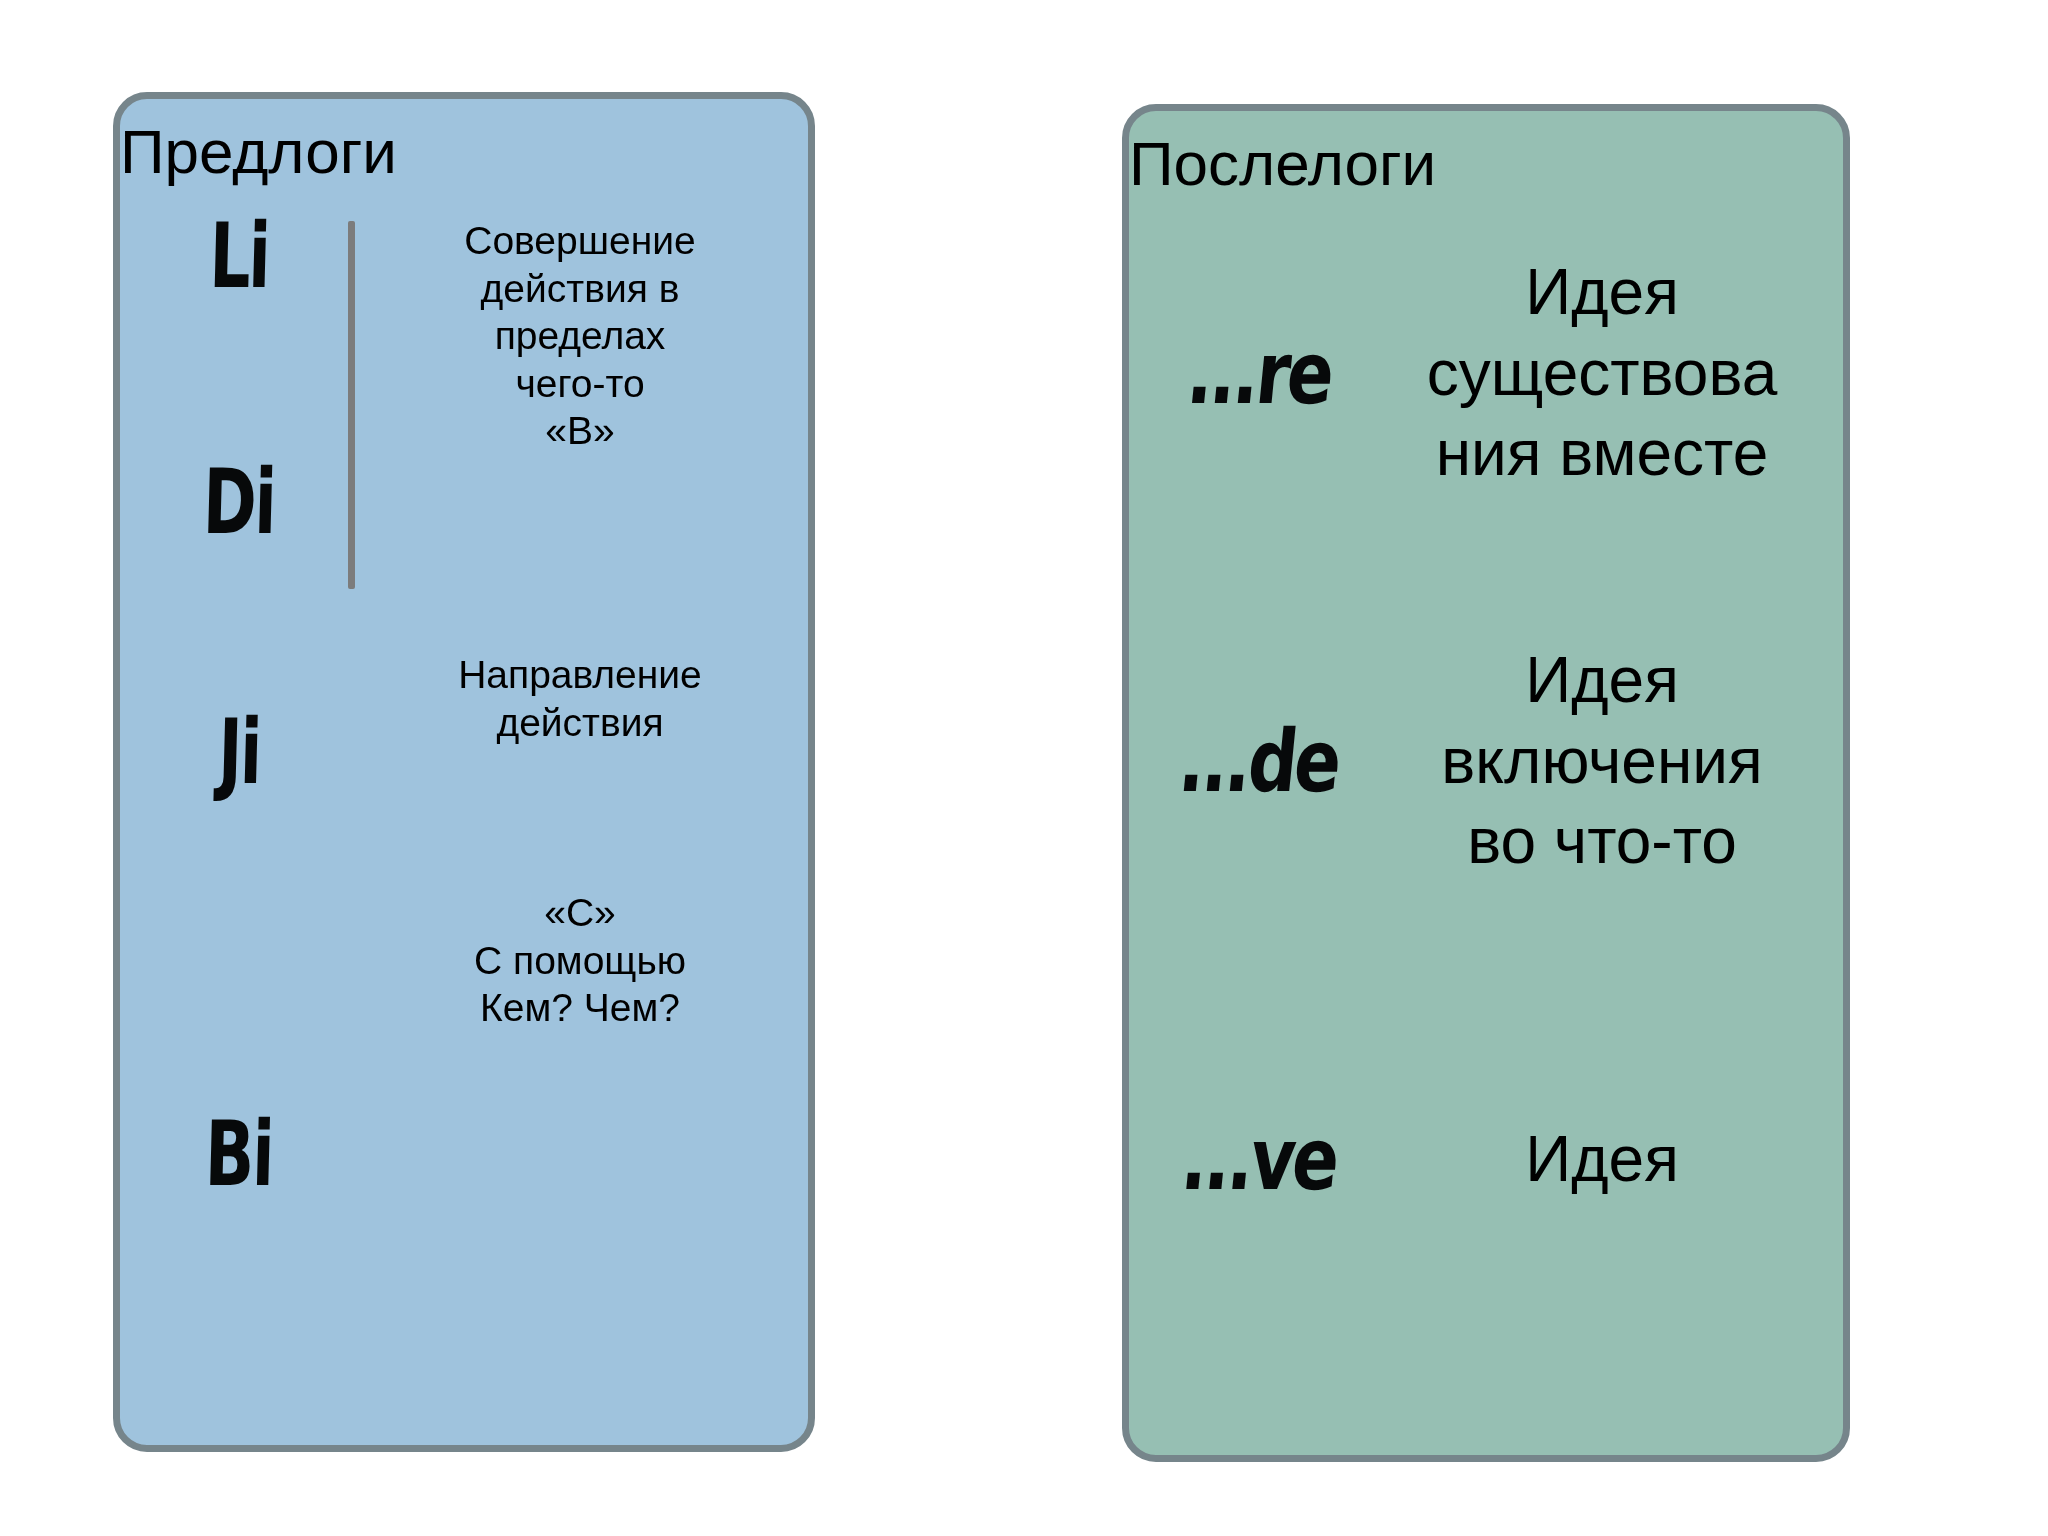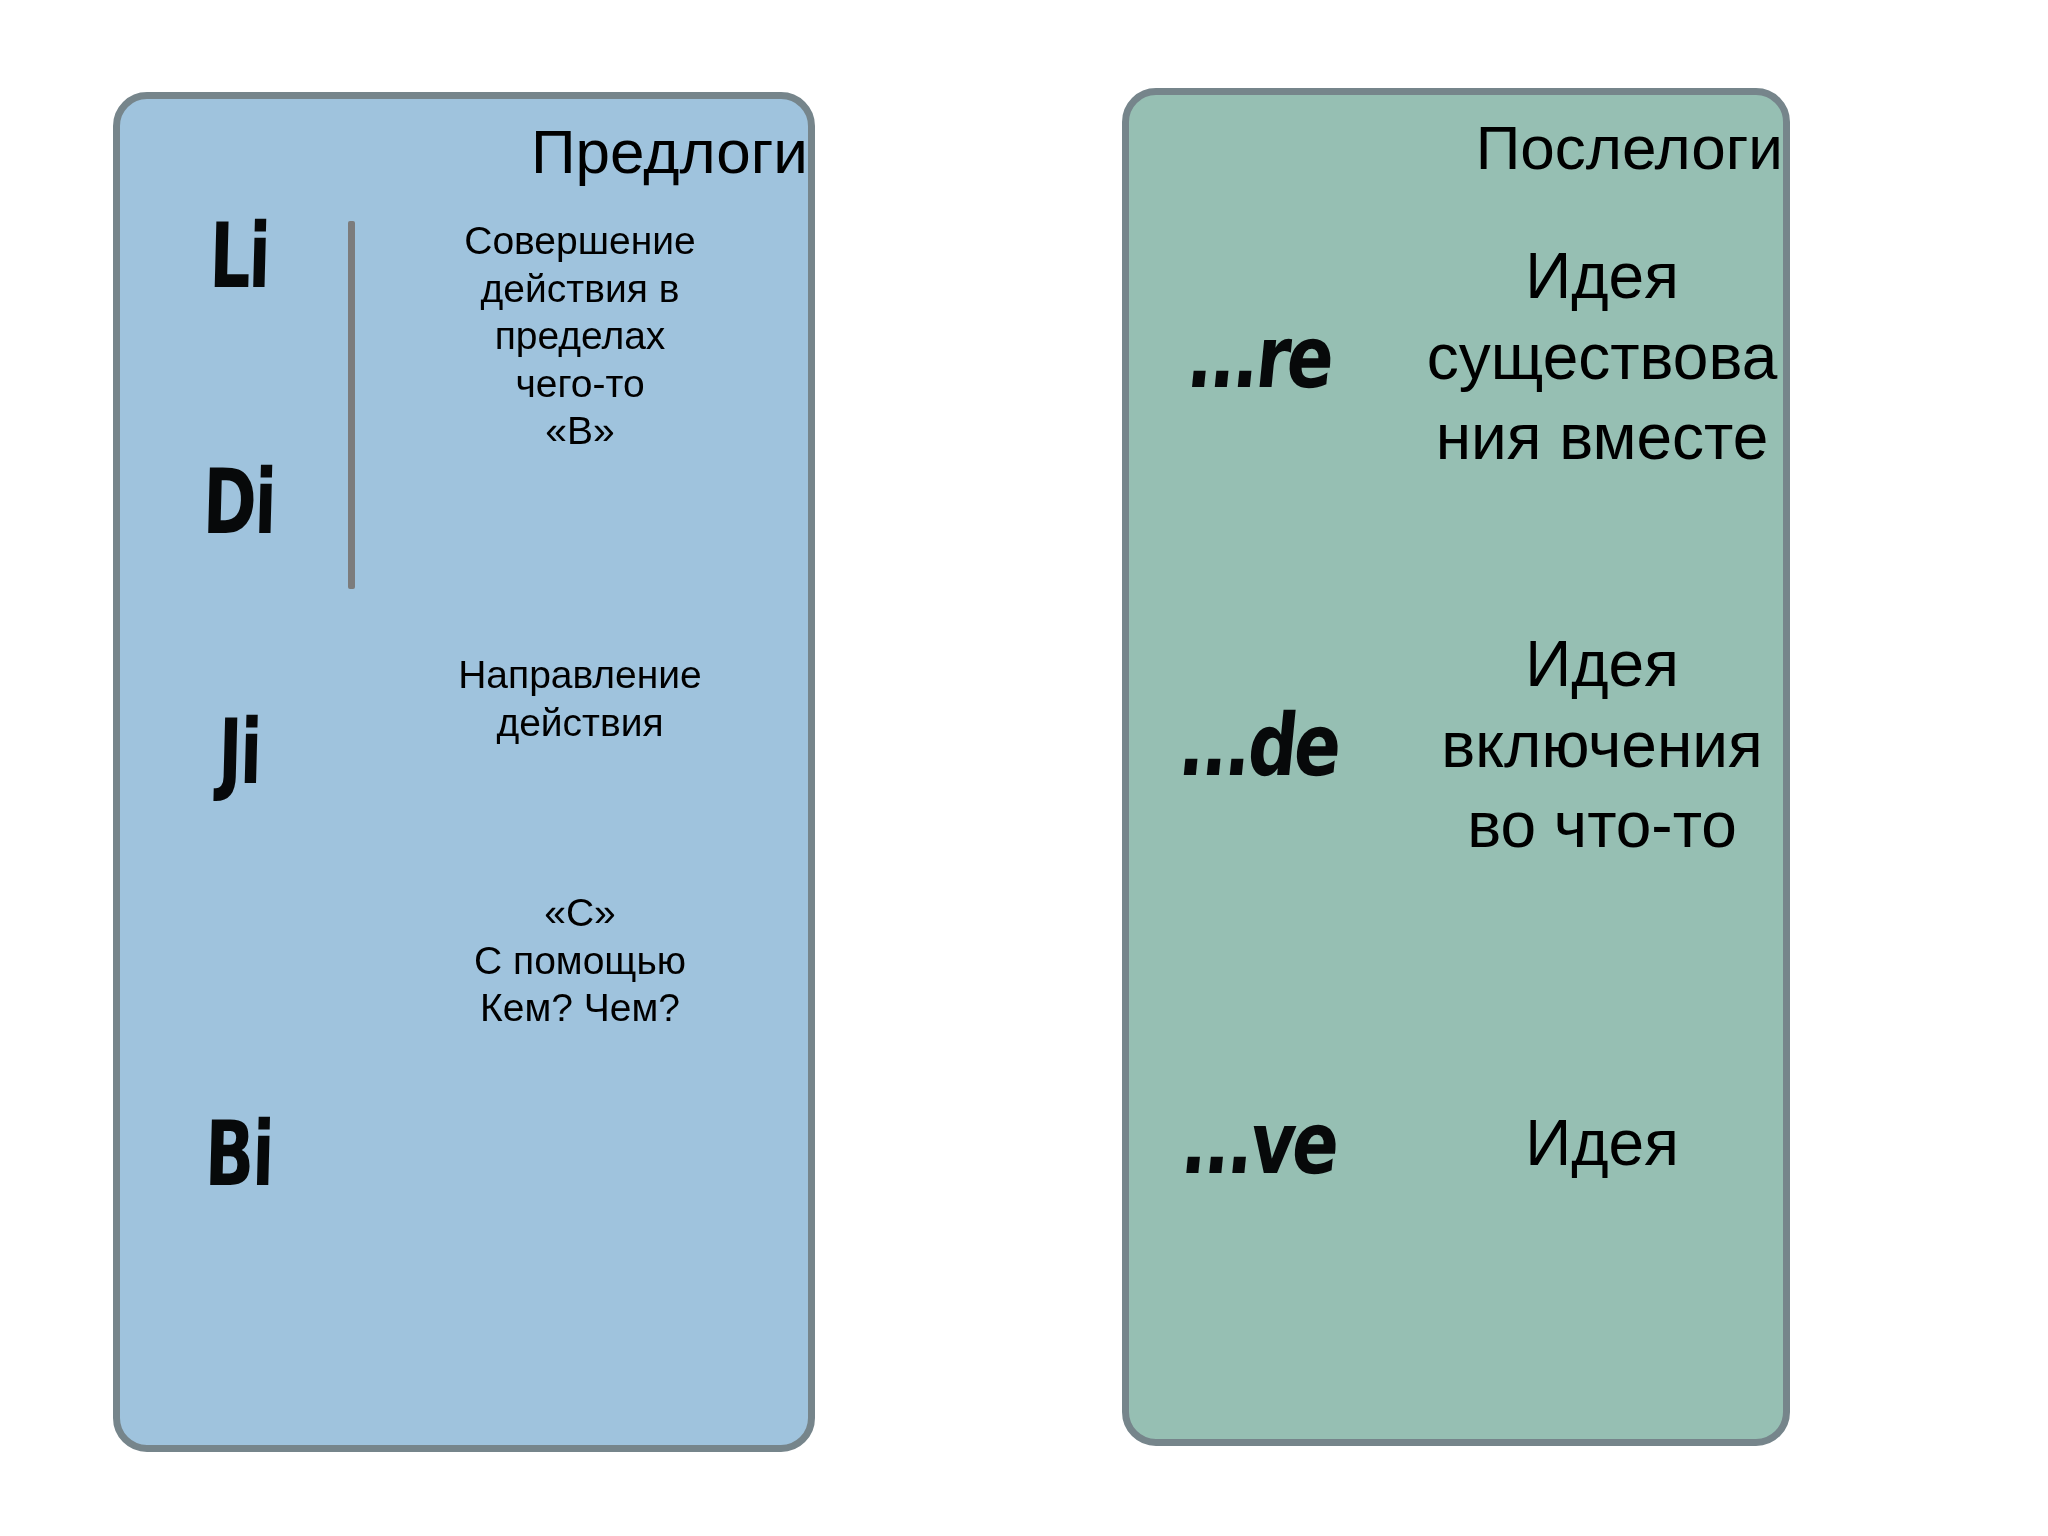--- a/index.html
+++ b/index.html
@@ -27,32 +27,32 @@
     left: 113px;
     top: 92px;
     width: 702px;
     height: 1360px;
     background: #9fc3dd;
     border-color: #76858b;
   }
 
   #card-postpositions {
     left: 1122px;
-    top: 88px;
-    width: 668px;
+    top: 104px;
+    width: 728px;
     height: 1358px;
     background: #96bfb3;
     border-color: #76858b;
   }
 
   .card-title {
     position: absolute;
     left: 0;
     right: 0;
-    text-align: right;
+    text-align: left;
     font-size: 62px;
     line-height: 1.0;
     color: #000000;
     font-weight: 400;
     letter-spacing: 0px;
   }
   #card-prepositions .card-title { top: 22px; }
   #card-postpositions .card-title { top: 22px; }
 
   

